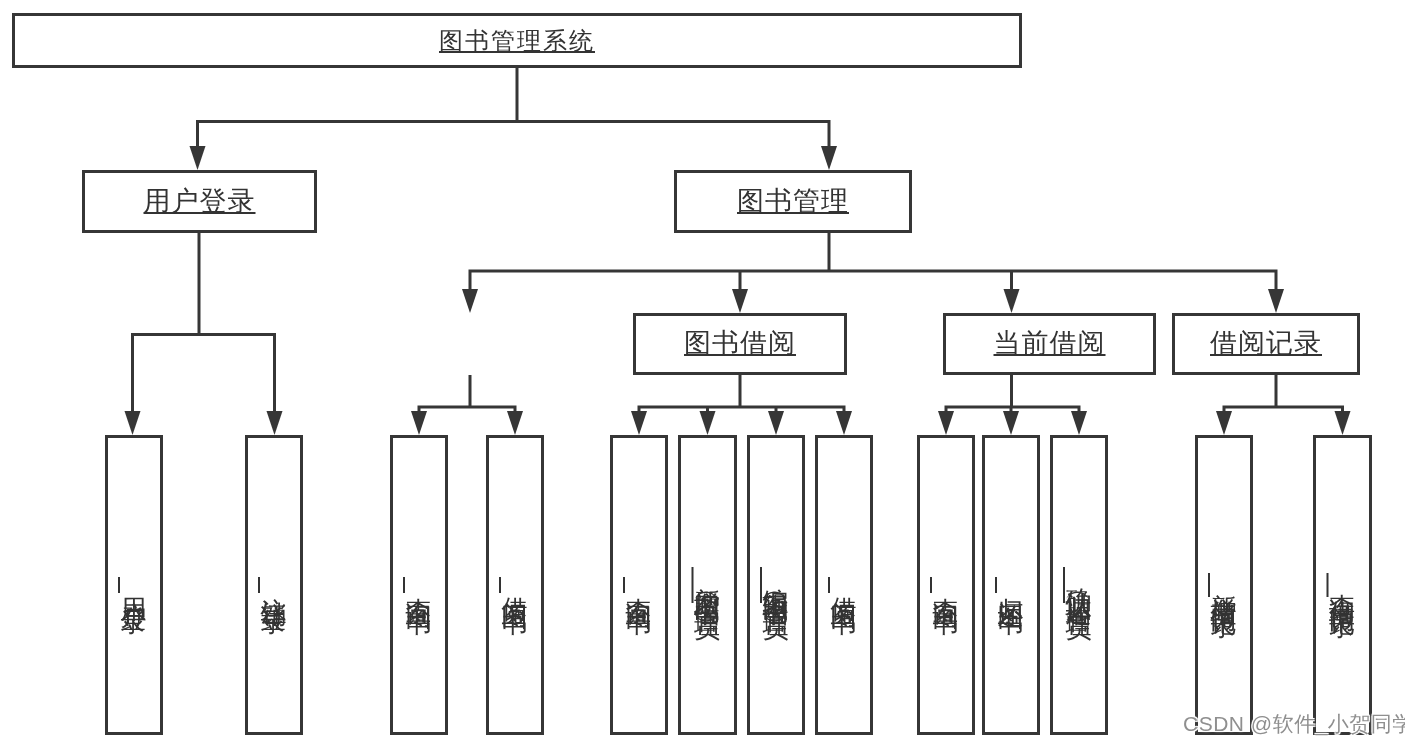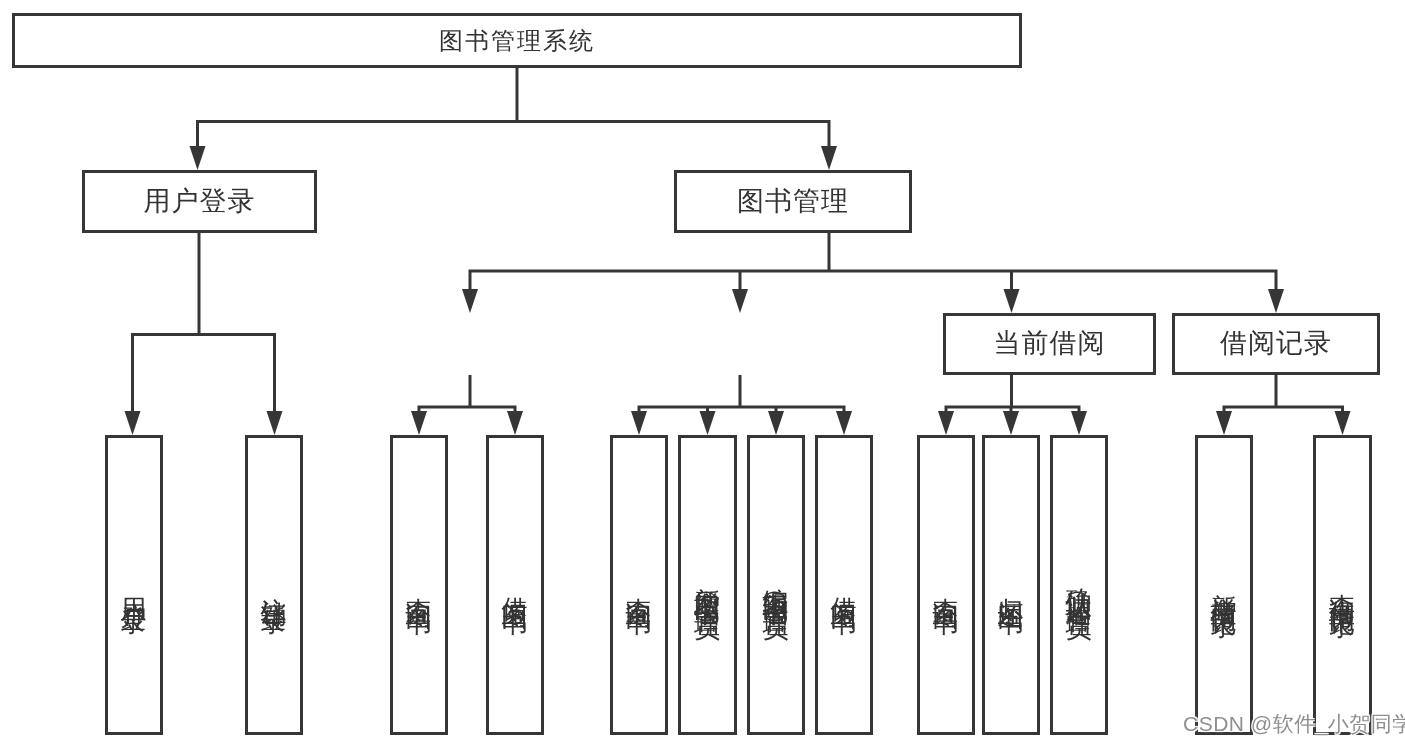--- a/index.html
+++ b/index.html
@@ -23,20 +23,21 @@
     box-sizing:border-box;
     border:3px solid var(--line);
     background:#ffffff;
     display:flex;
     align-items:center;
     justify-content:center;
     color:var(--text);
     z-index:2;
     line-height:1.25;
     white-space:nowrap;
+    text-decoration:underline;
   }
   .node.h{font-size:27px;letter-spacing:1px;}
   .node.root{font-size:24px;letter-spacing:2px;}
   .node.v{
     writing-mode:vertical-rl;
     font-size:26px;
     letter-spacing:4px;
     line-height:1;
     white-space:normal;
   }
@@ -107,22 +108,23 @@
       <polygon points="1216,411 1232,411 1224,435"></polygon>
       <polygon points="1334.5,411 1350.5,411 1342.5,435"></polygon>
     </g>
   </svg>
 
   <div class="node h root" style="left:12px;top:13px;width:1010px;height:55px;">图书管理系统</div>
 
   <div class="node h" style="left:82px;top:170px;width:235px;height:63px;">用户登录</div>
   <div class="node h" style="left:674px;top:170px;width:238px;height:63px;">图书管理</div>
 
+  <div class="node h" style="left:633px;top:313px;width:214px;height:62px;">图书借阅</div>
   <div class="node h" style="left:943px;top:313px;width:213px;height:62px;">当前借阅</div>
-  <div class="node h" style="left:1172px;top:313px;width:208px;height:62px;">借阅记录</div>
+  <div class="node h" style="left:1172px;top:313px;width:188px;height:62px;">借阅记录</div>
 
   <div class="node v" style="left:105px;top:435px;width:58px;height:300px;">用户登录</div>
   <div class="node v" style="left:245px;top:435px;width:58px;height:300px;">注销登录</div>
 
   <div class="node v" style="left:390px;top:435px;width:58px;height:300px;">查询图书</div>
   <div class="node v" style="left:486px;top:435px;width:58px;height:300px;">借阅图书</div>
 
   <div class="node v" style="left:610px;top:435px;width:58px;height:300px;">查询图书</div>
   <div class="node v" style="left:678px;top:435px;width:59px;height:300px;">新增图书（管理员）</div>
   <div class="node v" style="left:747px;top:435px;width:58px;height:300px;">编辑图书（管理员）</div>

